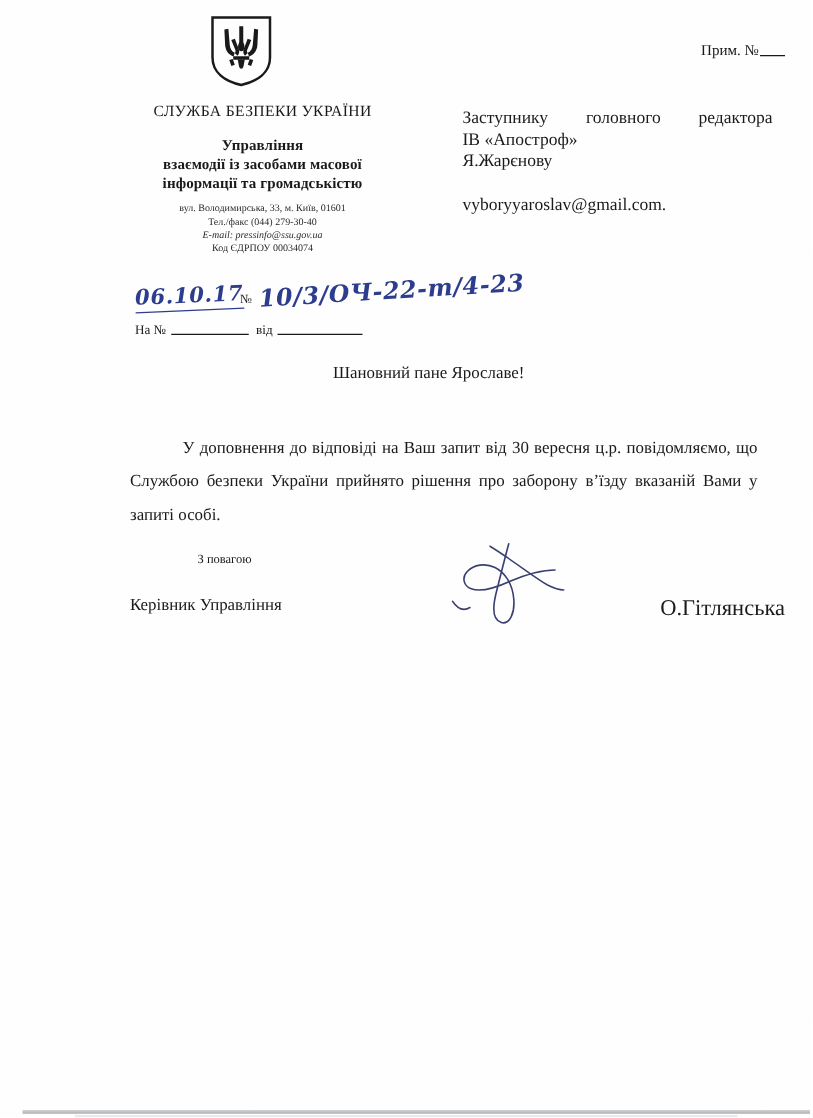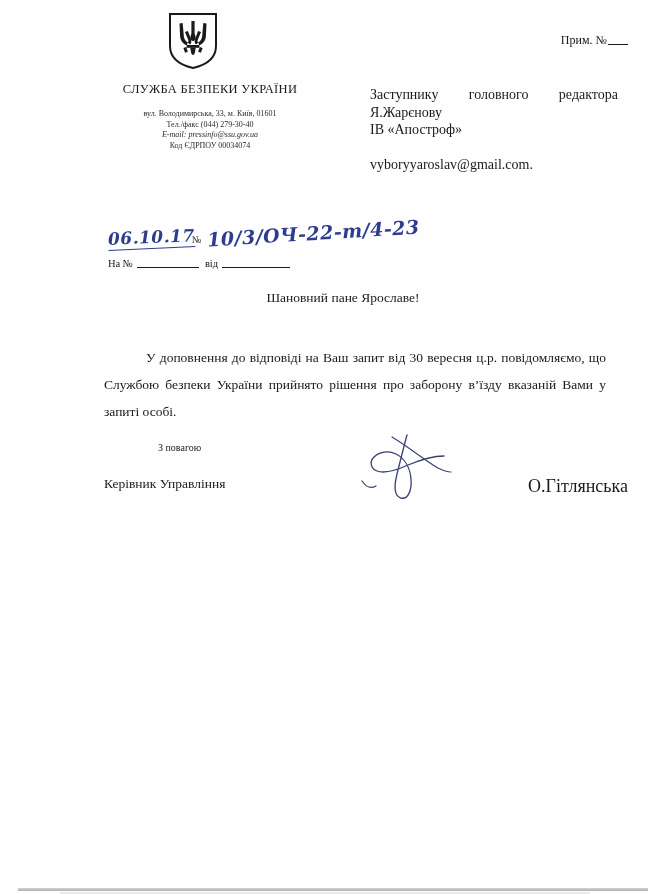--- a/index.html
+++ b/index.html
@@ -239,20 +239,25 @@
         <path d="M18.6 33.0 h12.8 v2.8 h-12.8 z"></path>
         <path d="M22.2 35.5 h5.6 l-0.9 5.0 c-0.3 1.6 -1.0 2.4 -1.9 2.4 c-0.9 0 -1.6 -0.8 -1.9 -2.4 z"></path>
         <path d="M15.4 36.0 l2.8 -0.9 l1.6 4.6 l-2.7 1.0 z"></path>
         <path d="M34.6 36.0 l-2.8 -0.9 l-1.6 4.6 l2.7 1.0 z"></path>
       </g>
     </svg>
   </div>
 
   <div class="letterhead">
     <div class="org-name">СЛУЖБА БЕЗПЕКИ УКРАЇНИ</div>
+    <div class="unit">
+      <div>Управління</div>
+      <div>взаємодії із засобами масової</div>
+      <div>інформації та громадськістю</div>
+    </div>
     <div class="contacts">
       <div>вул. Володимирська, 33, м. Київ, 01601</div>
       <div>Тел./факс  (044)  279-30-40</div>
       <div class="email">E-mail:  pressinfo@ssu.gov.ua</div>
       <div>Код ЄДРПОУ 00034074</div>
     </div>
   </div>
 
   <div class="refblock">
     <div class="ref-row1">
@@ -264,22 +269,22 @@
       <span>На №</span><span class="ul-blank ul-1"></span><span>від</span><span class="ul-blank ul-2"></span>
     </div>
   </div>
 
   <div class="prim">
     <span>Прим. №</span><span class="ul-blank"></span>
   </div>
 
   <div class="addressee">
     <div class="justified">Заступнику головного редактора</div>
+    <div>ІВ «Апостроф»</div>
     <div>Я.Жарєнову</div>
-    <div>ІВ «Апостроф»</div>
     <div class="email">vyboryyaroslav@gmail.com.</div>
   </div>
 
   <div class="salutation">Шановний пане Ярославе!</div>
 
   <div class="body-text">У доповнення до відповіді на Ваш запит від 30 вересня ц.р. повідомляємо, що Службою безпеки України прийнято рішення про заборону в’їзду вказаній Вами у запиті особі.</div>
 
   <div class="sign-regards">З повагою</div>
   <div class="sign-title">Керівник Управління</div>
 

